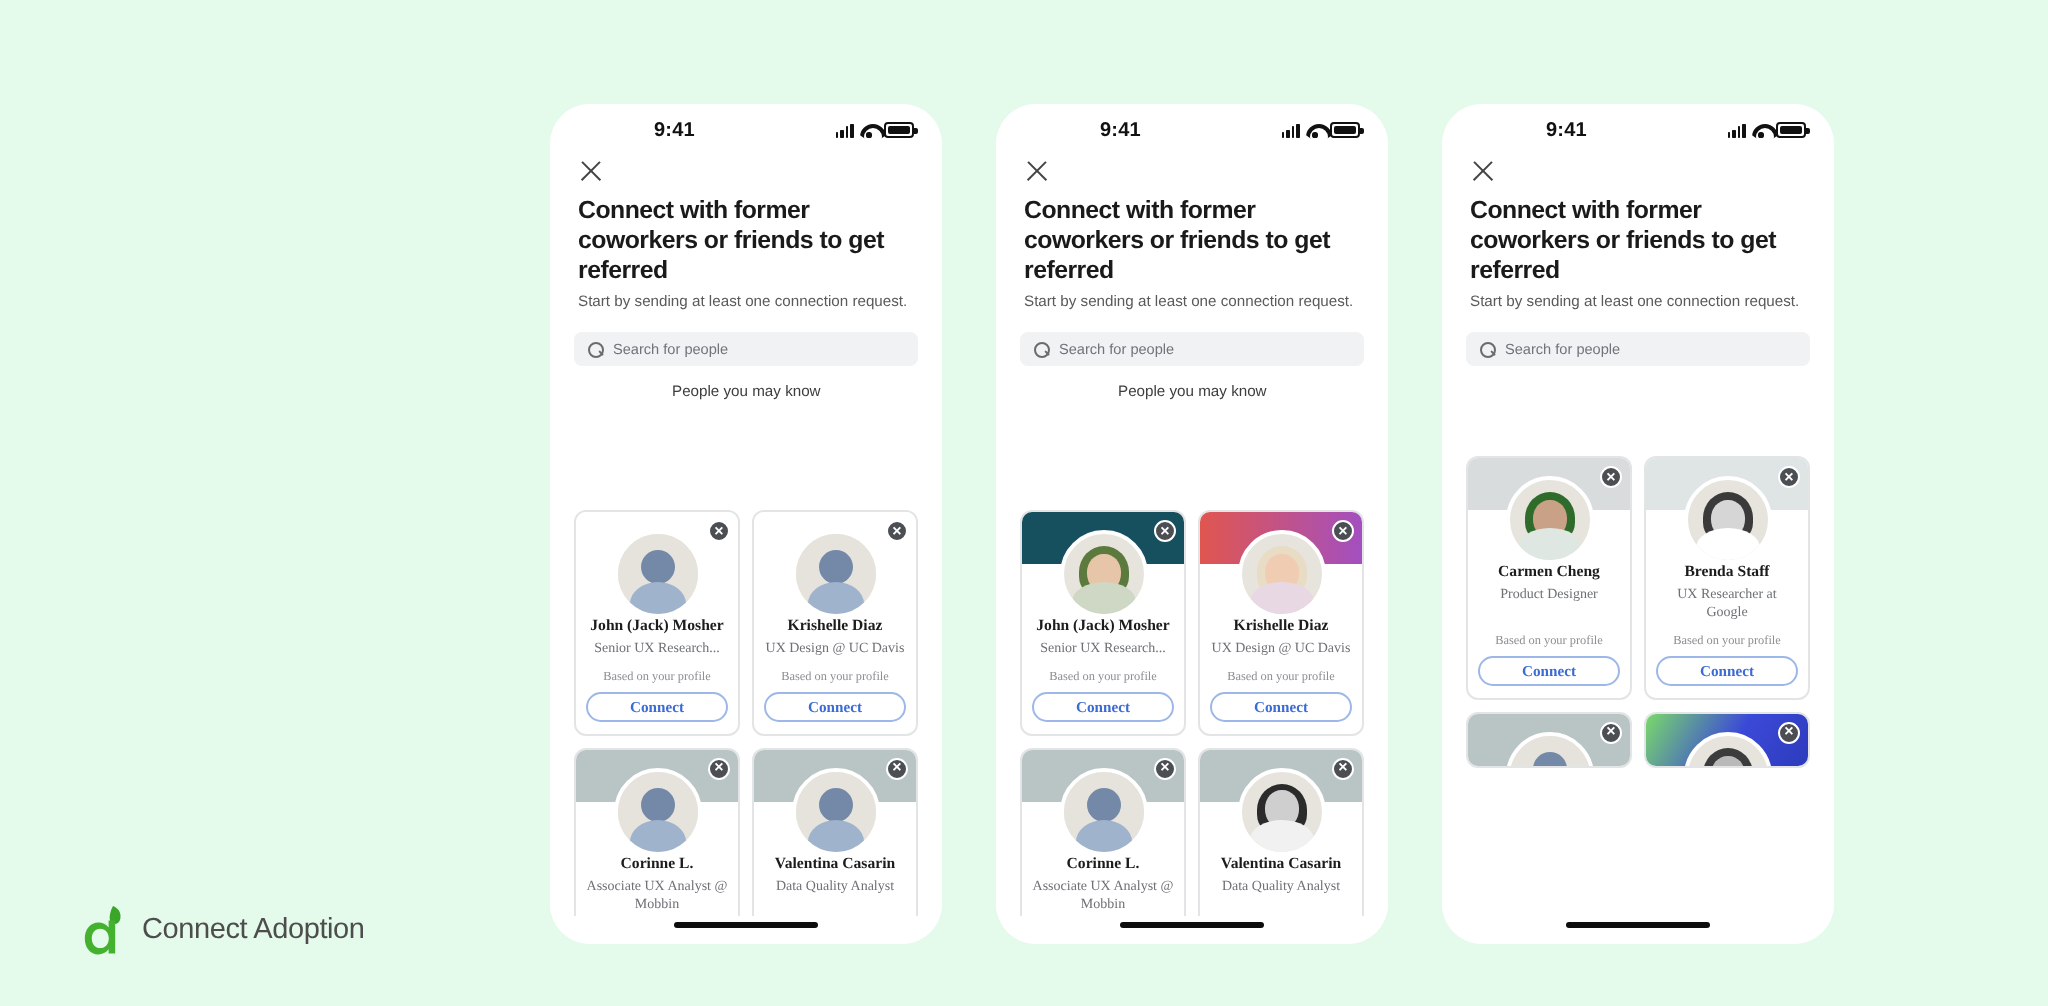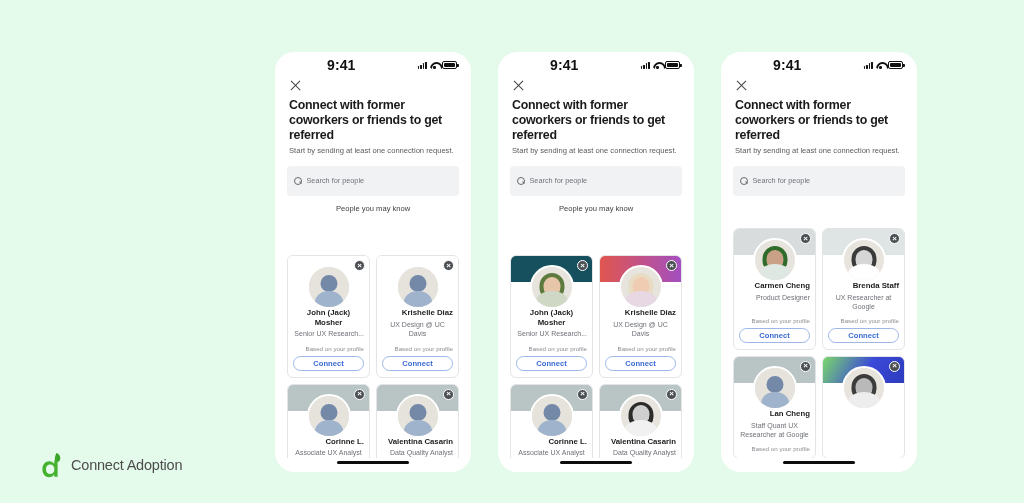--- a/index.html
+++ b/index.html
@@ -25,21 +25,21 @@
   #phone-3 { left: 721px; }
 
   .screen { position: relative; width: 100%; height: 100%; background:#fff; }
 
   
   .statusbar {
     height: 22px;
     display: flex; align-items: center; justify-content: space-between;
     padding: 4px 14px 0 16px;
   }
-  .status-time { font-size: 14px; font-weight: 700; color: #111; letter-spacing: .1px; padding-left: 36px; }
+  .status-time { font-size: 10px; font-weight: 700; color: #111; letter-spacing: .1px; padding-left: 36px; }
   .status-icons { display: flex; align-items: flex-end; gap: 3px; }
   .sig { display: flex; align-items: flex-end; gap: 1px; height: 7px; }
   .sig i { display:block; width: 1.6px; background:#111; border-radius:.4px; }
   .sig i:nth-child(1){ height:2.5px;}
   .sig i:nth-child(2){ height:4px;}
   .sig i:nth-child(3){ height:5.5px;}
   .sig i:nth-child(4){ height:7px;}
   .wifi { width: 9px; height: 7px; position: relative; }
   .wifi::before{
     content:""; position:absolute; left:0; top:0; width:9px; height:9px;
@@ -72,21 +72,21 @@
     letter-spacing: -.25px;
   }
   .subline {
     padding: 3px 14px 0;
     font-size: 7.6px; line-height: 1.38; color: #5a5a5a;
   }
 
   
   .search {
     margin: 9px 12px 0;
-    height: 30px;
+    height: 17px;
     background: #f1f2f4;
     border-radius: 4px;
     display: flex; align-items: center; gap: 5px;
     padding: 0 7px;
     cursor: text;
   }
   .mag { width: 7.5px;height:7.5px; position: relative; flex: none;}
   .mag::before{ content:""; position:absolute; left:0;top:0;width:6px;height:6px;
     border:1.1px solid #6b6b6b; border-radius:50%;}
   .mag::after{ content:""; position:absolute; left:5px;top:5.2px;width:3px;height:1.1px;
@@ -152,22 +152,22 @@
     position:absolute; left:50%; bottom:-4px; transform:translateX(-50%);
     width:32px;height:20px; border-radius:50% 50% 0 0;
   }
   .av-photo .hr {
     position:absolute; left:50%; top:16%; transform:translateX(-50%);
     width:25px;height:26px; border-radius:50% 50% 42% 42%;
   }
 
   .pcard-body {
     padding: 26px 5px 6px;
-    display: flex; flex-direction: column; align-items: flex-end;
-    width: 100%; flex: 1;
+    display: flex; flex-direction: column; align-items: center;
+    width: 100%; flex: 1; font-family: Liberation Serif, serif;
   }
   .pname {
     font-size: 7.8px; font-weight: 700; color: #1c1c1c;
     text-align: center; line-height: 1.25;
   }
   .ptitle {
     font-size: 7px; color: #6d7076;
     text-align: center; line-height: 1.3; margin-top: 2px;
   }
   .pbasis {
@@ -485,26 +485,20 @@
 
     </div>
   </div>
   <div class="pcard">
     <div class="banner" style="background:#b9c4c4;">
       <div class="dismiss">×</div>
       <div class="avatar">
                   <div class="av-generic"></div>
                 </div>
     </div>
-    <div class="pcard-body">
-      <div class="pname">Lan Cheng</div>
-      <div class="ptitle">Staff Quant UX Researcher at Google</div>
-      <div class="pbasis">Based on your profile</div>
-
-    </div>
   </div>
   <div class="pcard">
     <div class="banner" style="background:linear-gradient(120deg,#7ad96a 0%,#3b49d8 55%,#2d3bbd 100%);">
       <div class="dismiss">×</div>
       <div class="avatar">
                   <div class="av-photo">
       <span class="hr" style="background:#3c3c3c"></span>
       <span class="hd" style="background:#b9b9b9"></span>
       <span class="bd" style="background:#ededed"></span>
     </div>

